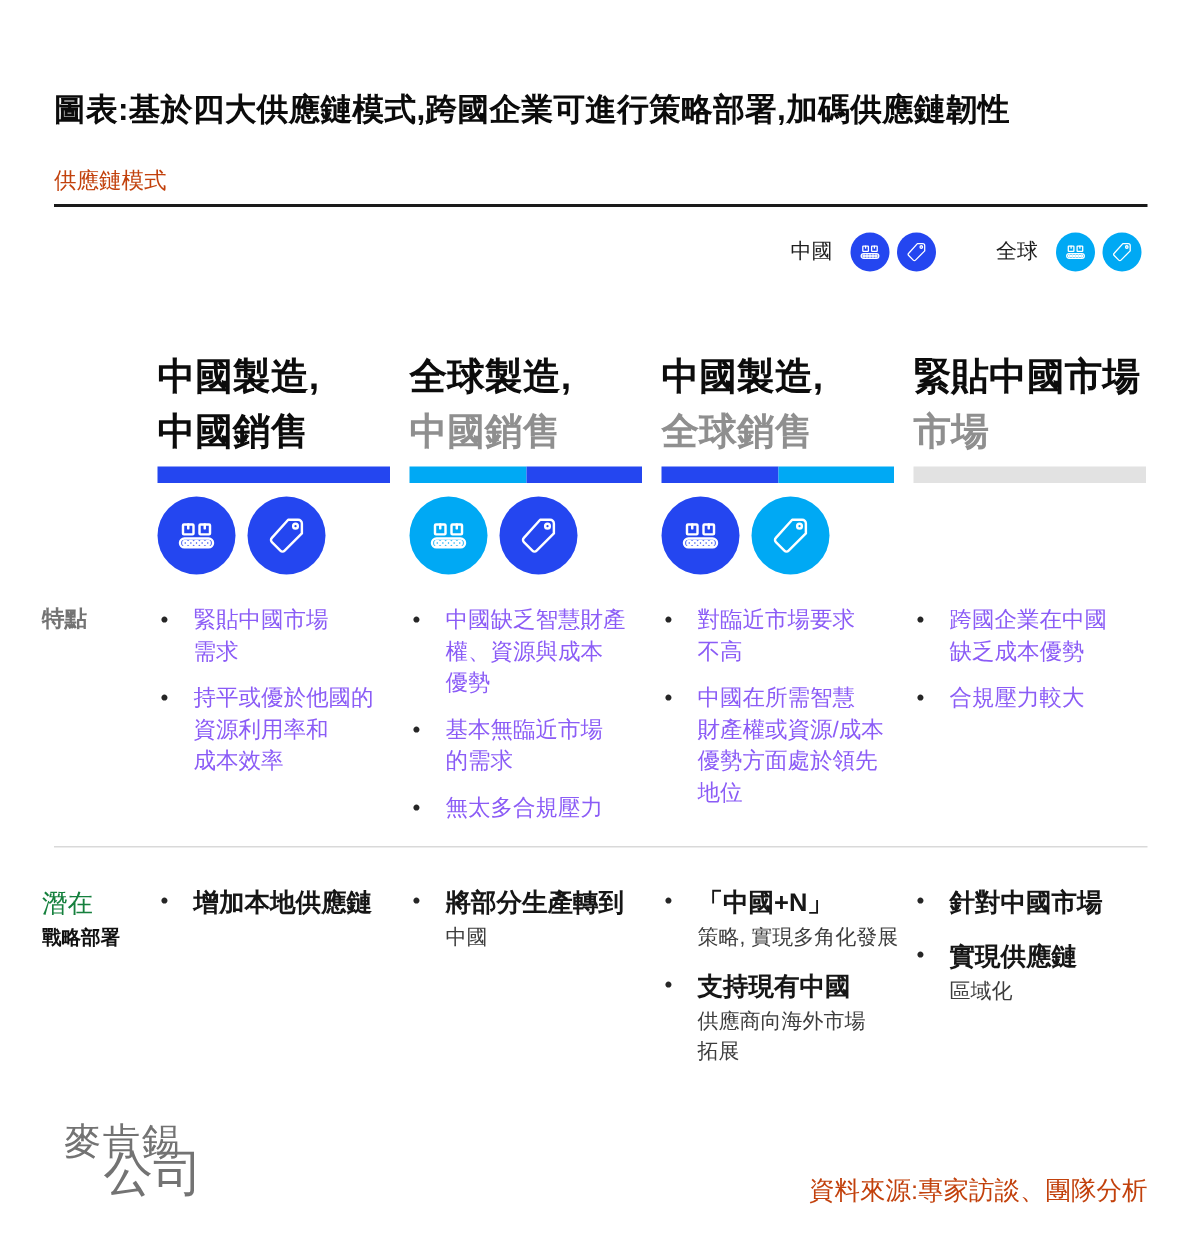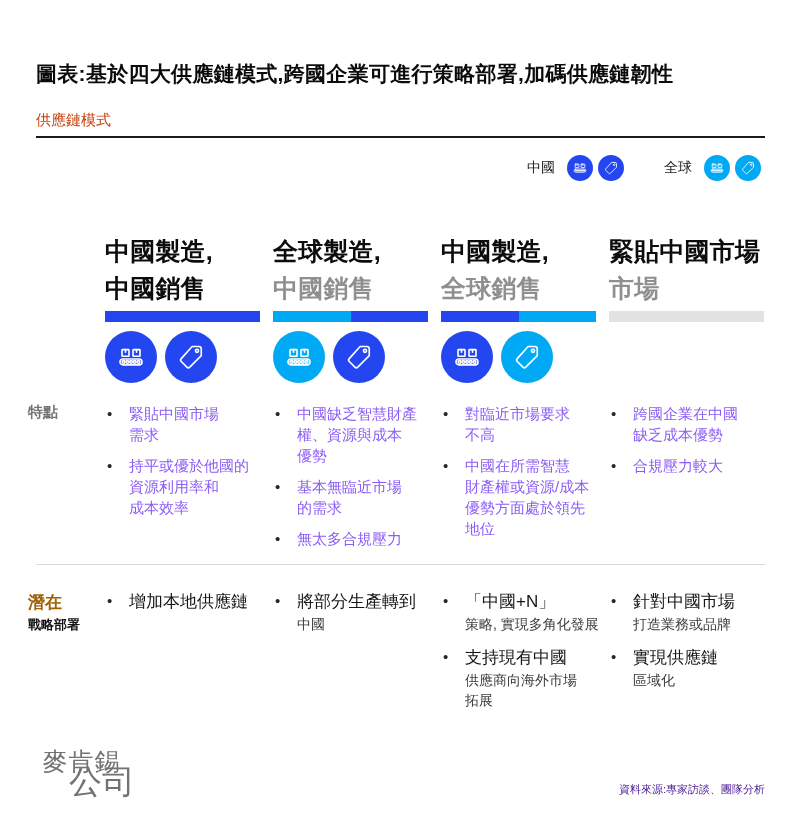--- a/index.html
+++ b/index.html
@@ -32,32 +32,32 @@
 
   .features-label{position:absolute;left:28px;top:403px;font-size:15px;font-weight:700;color:#737373;}
   .blist{position:absolute;top:403px;width:155px;margin:0;padding:0;list-style:none;}
   .bl-1{left:105px;} .bl-2{left:273px;} .bl-3{left:441px;} .bl-4{left:609px;}
   .f-item{position:relative;padding-left:24px;font-size:15px;line-height:21px;color:#8b5cf6;
           margin:0 0 10px 0;white-space:pre-line;}
   .f-item::before{content:"\2022";position:absolute;left:2px;top:0;color:#262626;}
 
   .divider{position:absolute;left:36px;top:564px;width:729px;height:0;border-top:1px solid #d9d9d9;}
 
-  .strategy-label-1{position:absolute;left:28px;top:591px;font-size:17px;font-weight:700;color:#a16207;text-align:center;}
+  .strategy-label-1{position:absolute;left:28px;top:591px;font-size:17px;font-weight:400;color:#15803d;text-align:center;}
   .strategy-label-2{position:absolute;left:28px;top:616px;font-size:13px;font-weight:700;color:#111;}
   .slist{position:absolute;top:590px;width:158px;margin:0;padding:0;list-style:none;}
   .s-item{position:relative;padding-left:24px;margin:0 0 12px 0;}
   .s-item::before{content:"\2022";position:absolute;left:2px;top:2px;color:#262626;font-size:15px;}
-  .s-main{font-size:17px;font-weight:400;line-height:24px;color:#161616;}
+  .s-main{font-size:17px;font-weight:700;line-height:24px;color:#161616;}
   .s-sub{font-size:14px;line-height:20px;color:#3d3d3d;white-space:pre-line;}
 
   .logo{position:absolute;left:28px;top:748px;color:#737373;text-align:center;}
   .logo-l1{font-size:25px;line-height:26px;letter-spacing:1px;}
   .logo-l2{font-size:33px;line-height:24px;margin-left:41px;margin-top:-4px;}
-  .source{position:absolute;right:35px;top:782px;font-size:11px;color:#4c1d95;}
+  .source{position:absolute;right:35px;top:782px;font-size:17px;color:#c2410c;}
   svg{display:block;}
 </style>
 </head>
 <body>
 
 <svg width="0" height="0" style="position:absolute">
   <defs>
     <g id="conveyor" fill="none" stroke="#ffffff" stroke-width="1.3" stroke-linejoin="round" stroke-linecap="round">
       <rect x="4.8" y="6.1" width="5.6" height="5.3" rx="0.5"></rect>
       <path d="M7.6 6.1 v2.1"></path>
@@ -235,21 +235,20 @@
     </li>
     <li class="s-item">
       <div class="s-main">支持現有中國</div>
       <div class="s-sub">供應商向海外市場
 拓展</div>
     </li>
   </ul>
   <ul class="slist bl-4">
     <li class="s-item">
       <div class="s-main">針對中國市場</div>
-      <div class="s-sub">打造業務或品牌</div>
     </li>
     <li class="s-item">
       <div class="s-main">實現供應鏈</div>
       <div class="s-sub">區域化</div>
     </li>
   </ul>
 
   <div class="logo">
     <div class="logo-l1">麥肯錫</div>
     <div class="logo-l2">公司</div>

